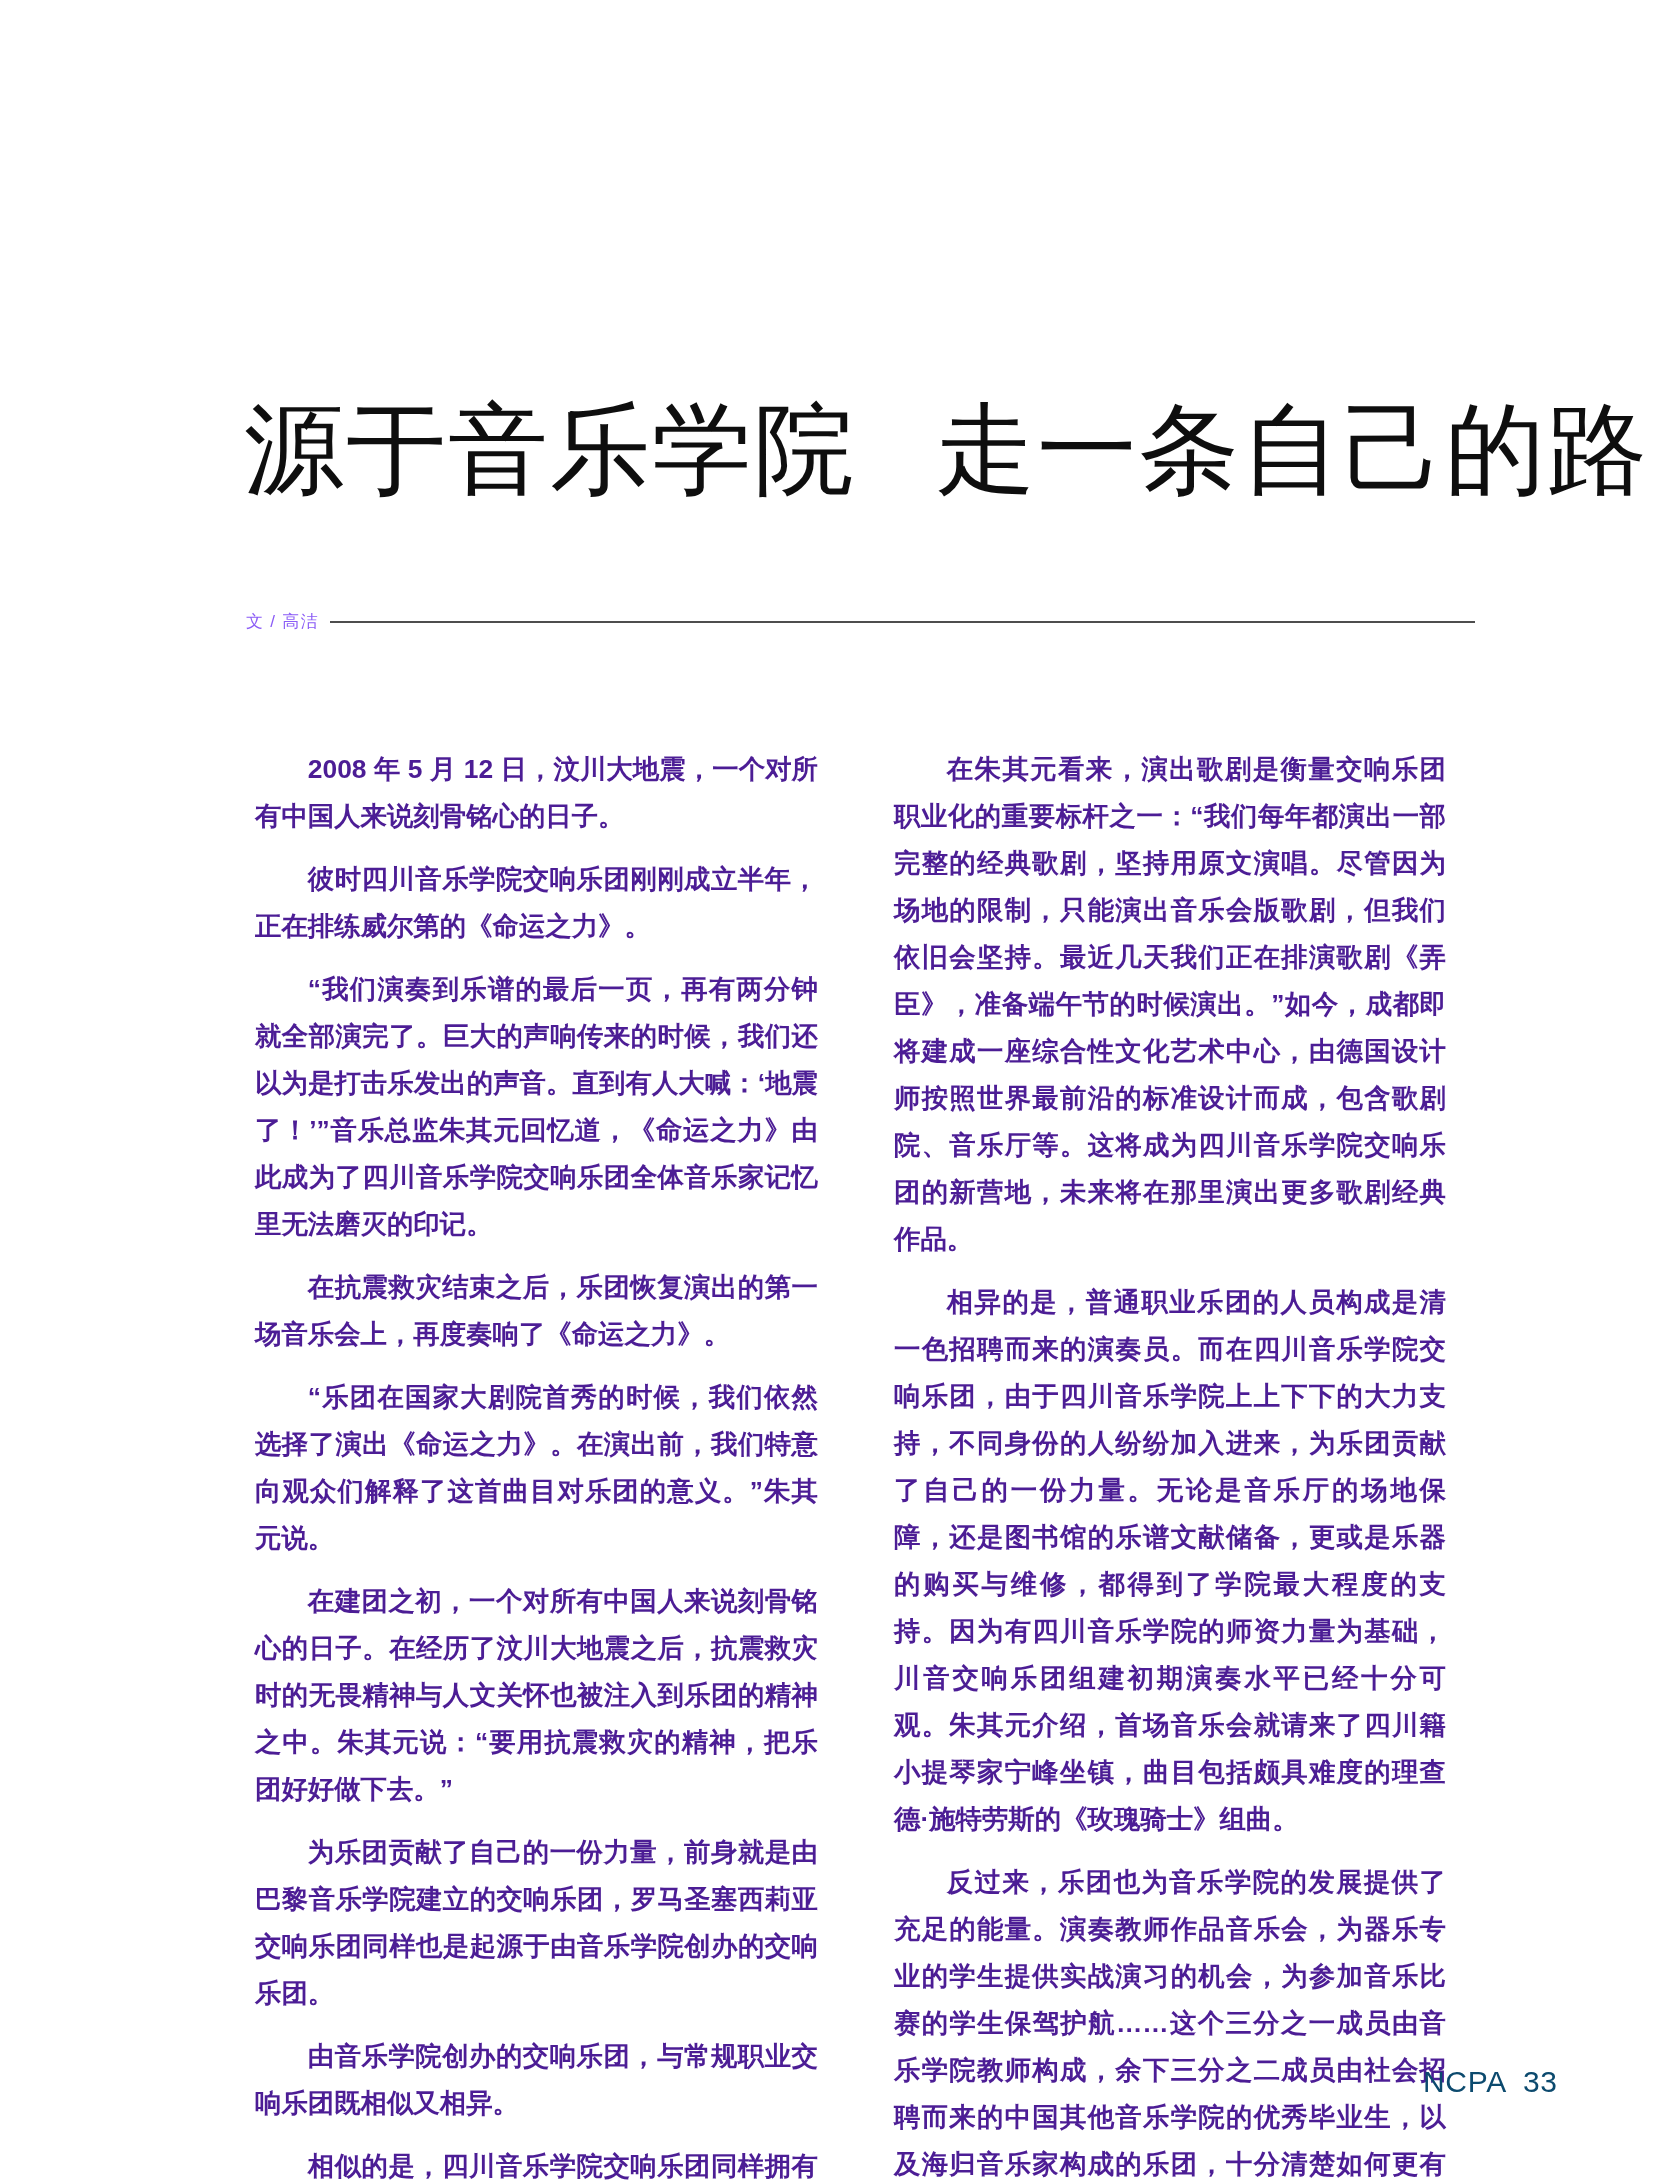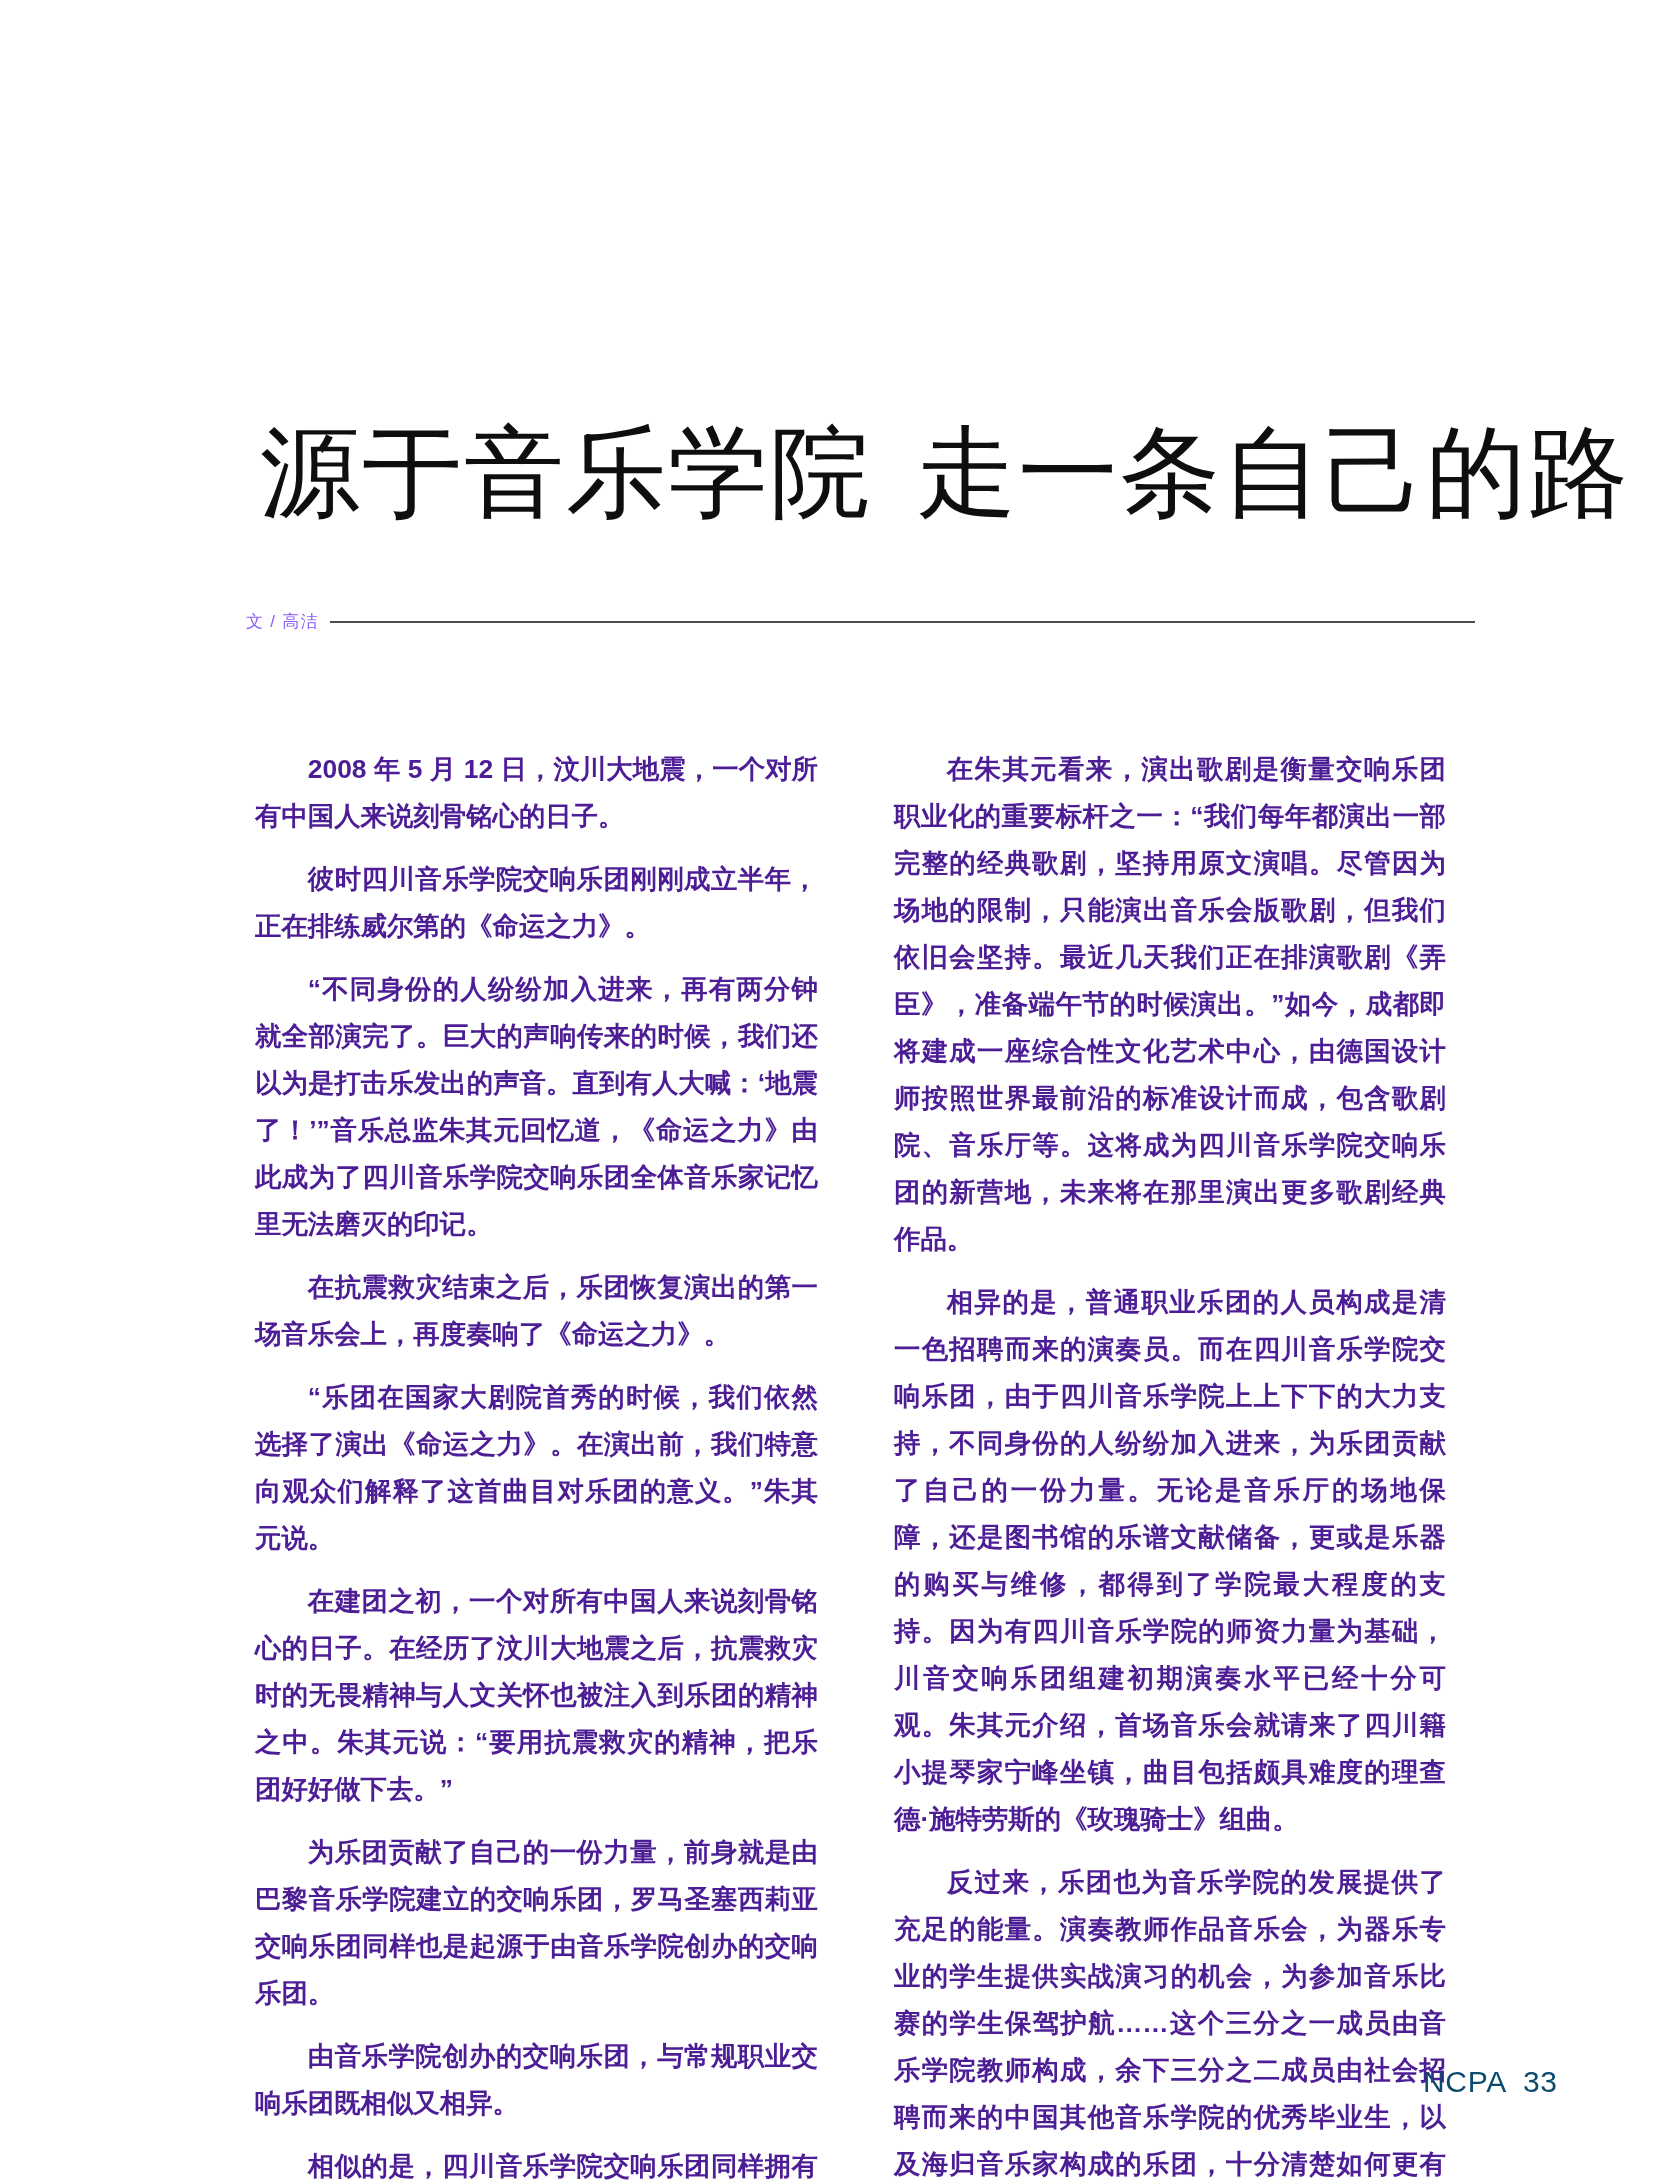--- a/index.html
+++ b/index.html
@@ -17,22 +17,22 @@
   }
   .page {
     position: absolute;
     inset: 0;
     background: #ffffff;
   }
   .title {
     position: absolute;
     left: 244px;
     top: 400px;
-    margin: 16px;
-    font-family: Liberation Serif, serif;
+    margin: 0;
+    font-family: Liberation Mono, monospace;
     font-weight: 400;
     font-size: 100px;
     line-height: 1.15;
     letter-spacing: 2px;
     word-spacing: 17px;
     white-space: nowrap;
     color: #0e0e0e;
   }
   .byline-row {
     position: absolute;
@@ -96,21 +96,21 @@
 
   <div class="byline-row">
     <span class="byline">文 / 高洁</span>
     <span class="rule"></span>
   </div>
 
   <div class="columns">
     <div class="col-left">
       <p>2008 年 5 月 12 日，汶川大地震，一个对所有中国人来说刻骨铭心的日子。</p>
       <p>彼时四川音乐学院交响乐团刚刚成立半年，正在排练威尔第的《命运之力》。</p>
-      <p>“不同身份的人纷纷加入进来，再有两分钟就全部演完了。巨大的声响传来的时候，我们还以为是打击乐发出的声音。直到有人大喊：‘地震了！’”音乐总监朱其元回忆道，《命运之力》由此成为了四川音乐学院交响乐团全体音乐家记忆里无法磨灭的印记。</p>
+      <p>“我们演奏到乐谱的最后一页，再有两分钟就全部演完了。巨大的声响传来的时候，我们还以为是打击乐发出的声音。直到有人大喊：‘地震了！’”音乐总监朱其元回忆道，《命运之力》由此成为了四川音乐学院交响乐团全体音乐家记忆里无法磨灭的印记。</p>
       <p>在抗震救灾结束之后，乐团恢复演出的第一场音乐会上，再度奏响了《命运之力》。</p>
       <p>“乐团在国家大剧院首秀的时候，我们依然选择了演出《命运之力》。在演出前，我们特意向观众们解释了这首曲目对乐团的意义。”朱其元说。</p>
       <p>在建团之初，一个对所有中国人来说刻骨铭心的日子。在经历了汶川大地震之后，抗震救灾时的无畏精神与人文关怀也被注入到乐团的精神之中。朱其元说：“要用抗震救灾的精神，把乐团好好做下去。”</p>
       <p>为乐团贡献了自己的一份力量，前身就是由巴黎音乐学院建立的交响乐团，罗马圣塞西莉亚交响乐团同样也是起源于由音乐学院创办的交响乐团。</p>
       <p>由音乐学院创办的交响乐团，与常规职业交响乐团既相似又相异。</p>
       <p>相似的是，四川音乐学院交响乐团同样拥有完善的音乐季，曲目积累包括马勒、斯特拉文斯基等艰深的作品，每年有诸多与世界级指挥与独奏家合作的机会，以及频频登上各大国内外地标性音乐厅的舞台演出。</p>
     </div>
     <div class="col-right">
       <p>在朱其元看来，演出歌剧是衡量交响乐团职业化的重要标杆之一：“我们每年都演出一部完整的经典歌剧，坚持用原文演唱。尽管因为场地的限制，只能演出音乐会版歌剧，但我们依旧会坚持。最近几天我们正在排演歌剧《弄臣》，准备端午节的时候演出。”如今，成都即将建成一座综合性文化艺术中心，由德国设计师按照世界最前沿的标准设计而成，包含歌剧院、音乐厅等。这将成为四川音乐学院交响乐团的新营地，未来将在那里演出更多歌剧经典作品。</p>
       <p>相异的是，普通职业乐团的人员构成是清一色招聘而来的演奏员。而在四川音乐学院交响乐团，由于四川音乐学院上上下下的大力支持，不同身份的人纷纷加入进来，为乐团贡献了自己的一份力量。无论是音乐厅的场地保障，还是图书馆的乐谱文献储备，更或是乐器的购买与维修，都得到了学院最大程度的支持。因为有四川音乐学院的师资力量为基础，川音交响乐团组建初期演奏水平已经十分可观。朱其元介绍，首场音乐会就请来了四川籍小提琴家宁峰坐镇，曲目包括颇具难度的理查德·施特劳斯的《玫瑰骑士》组曲。</p>

